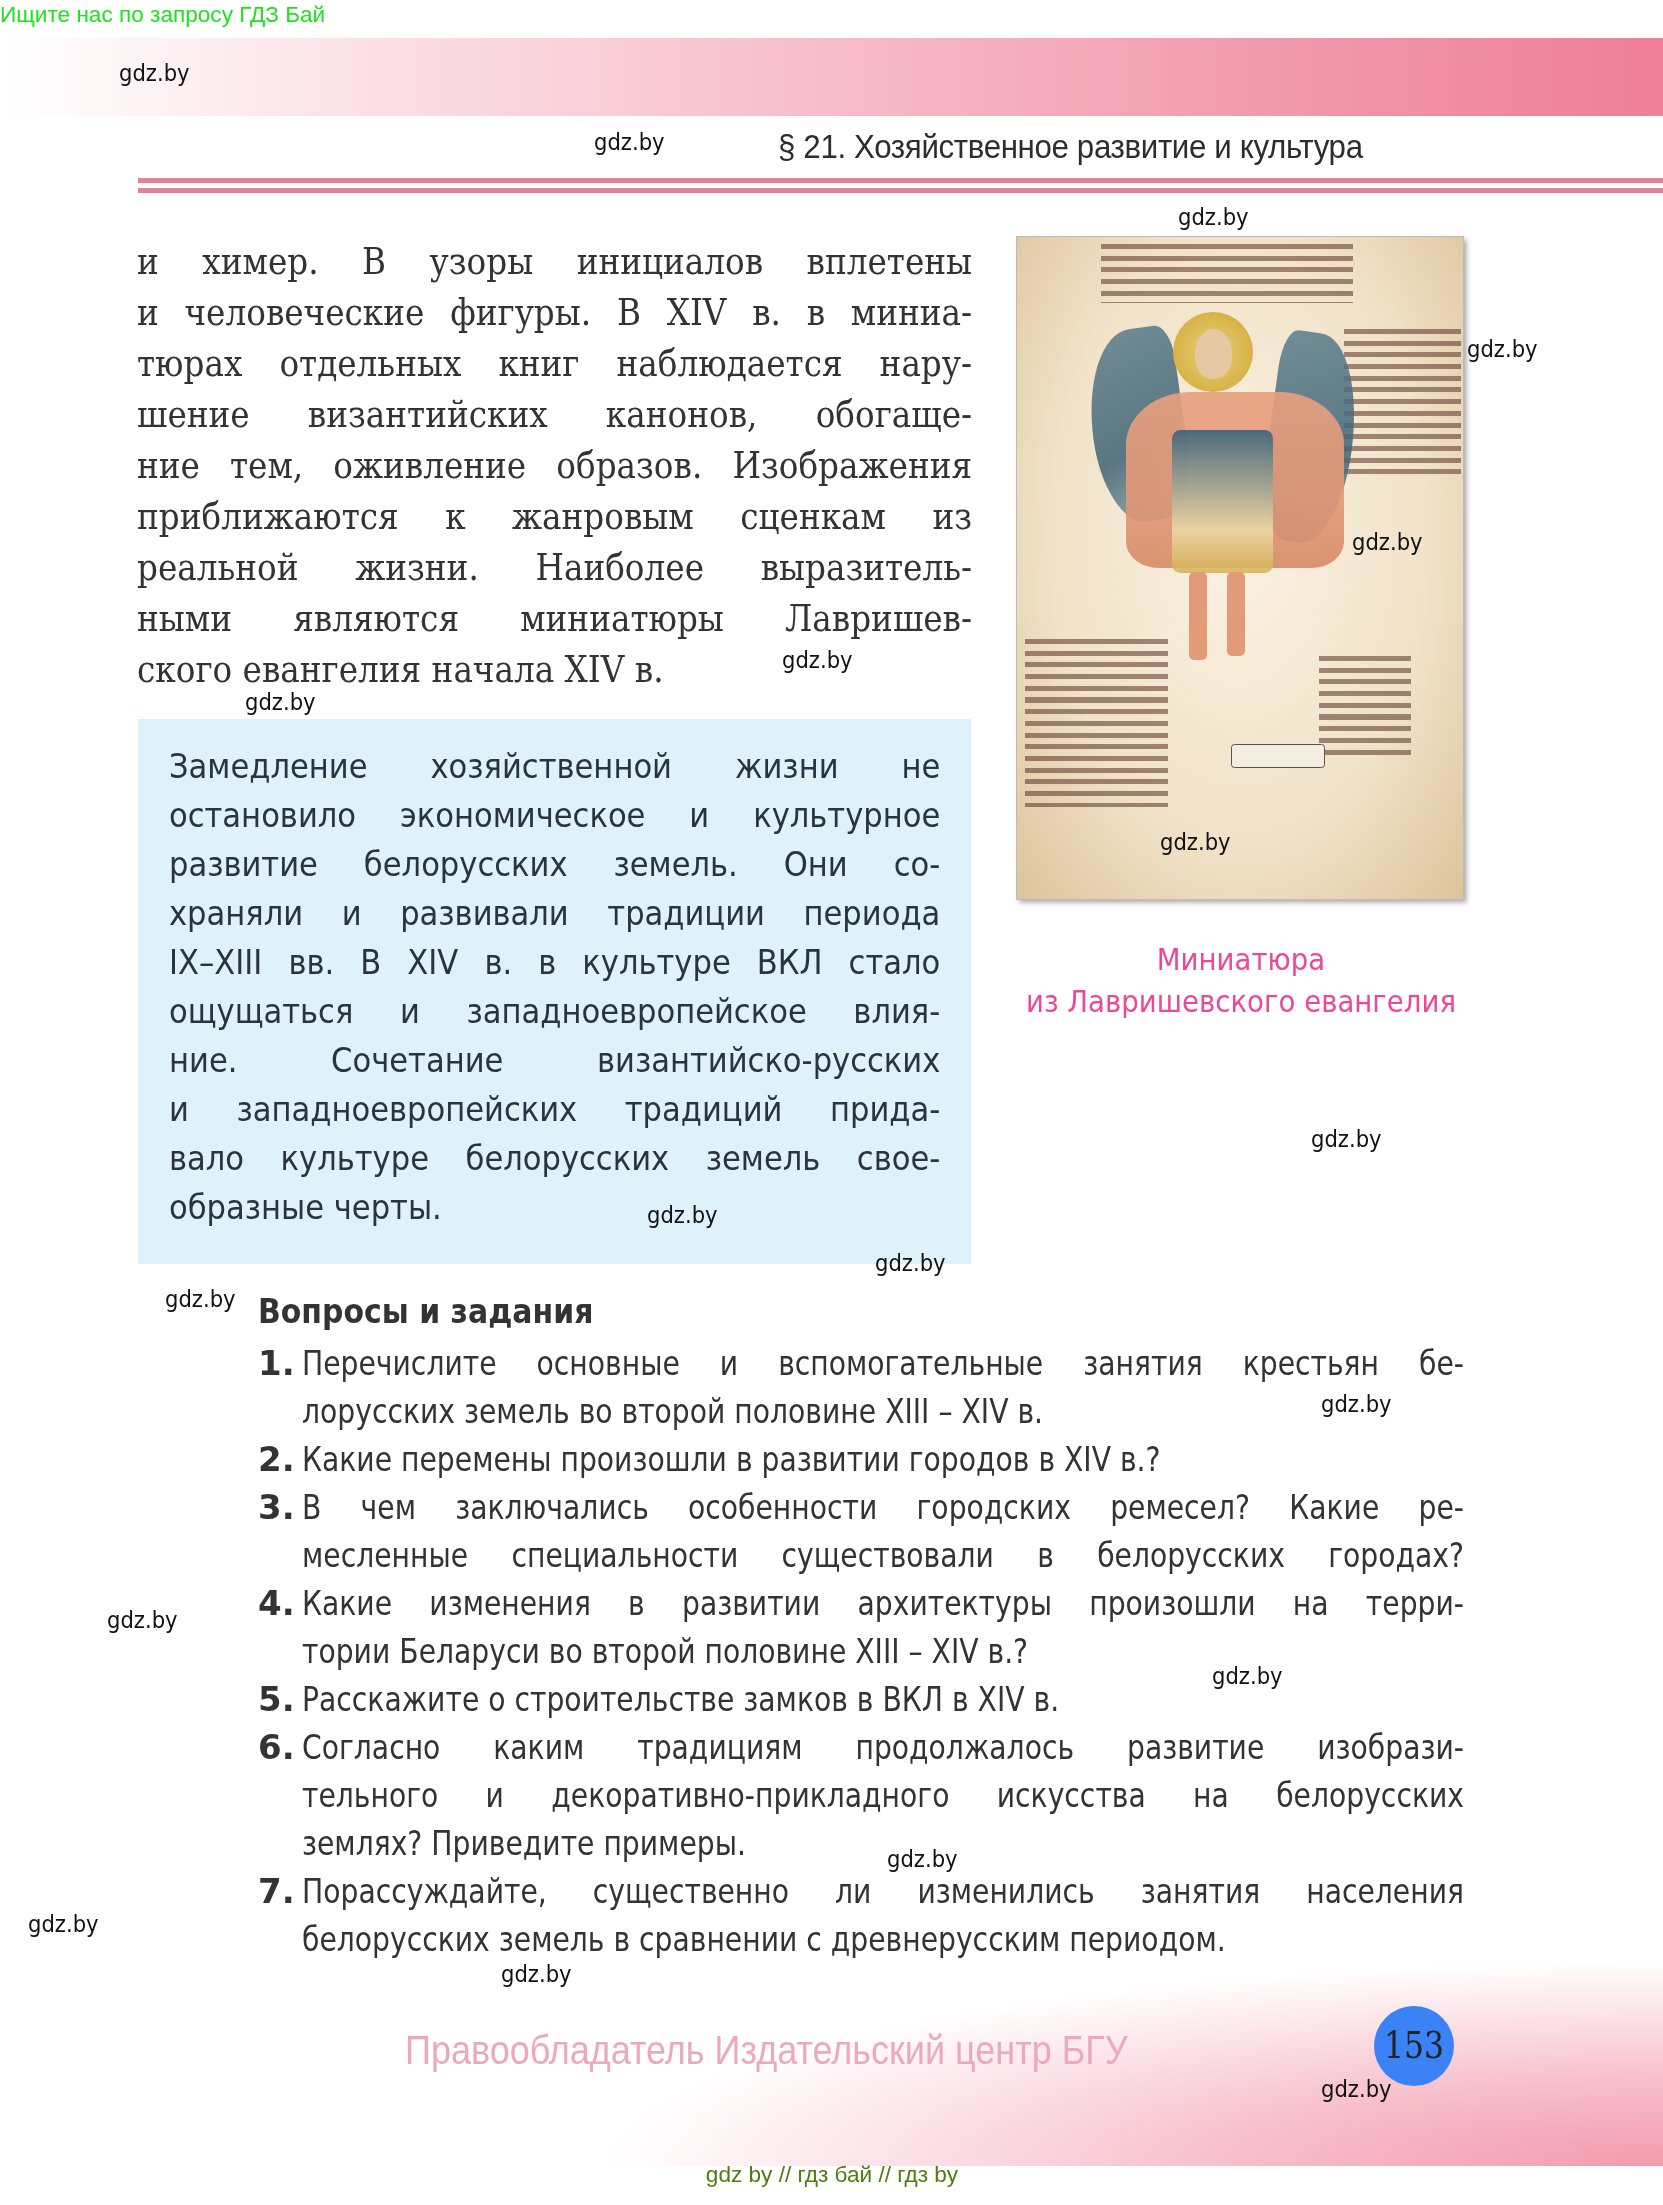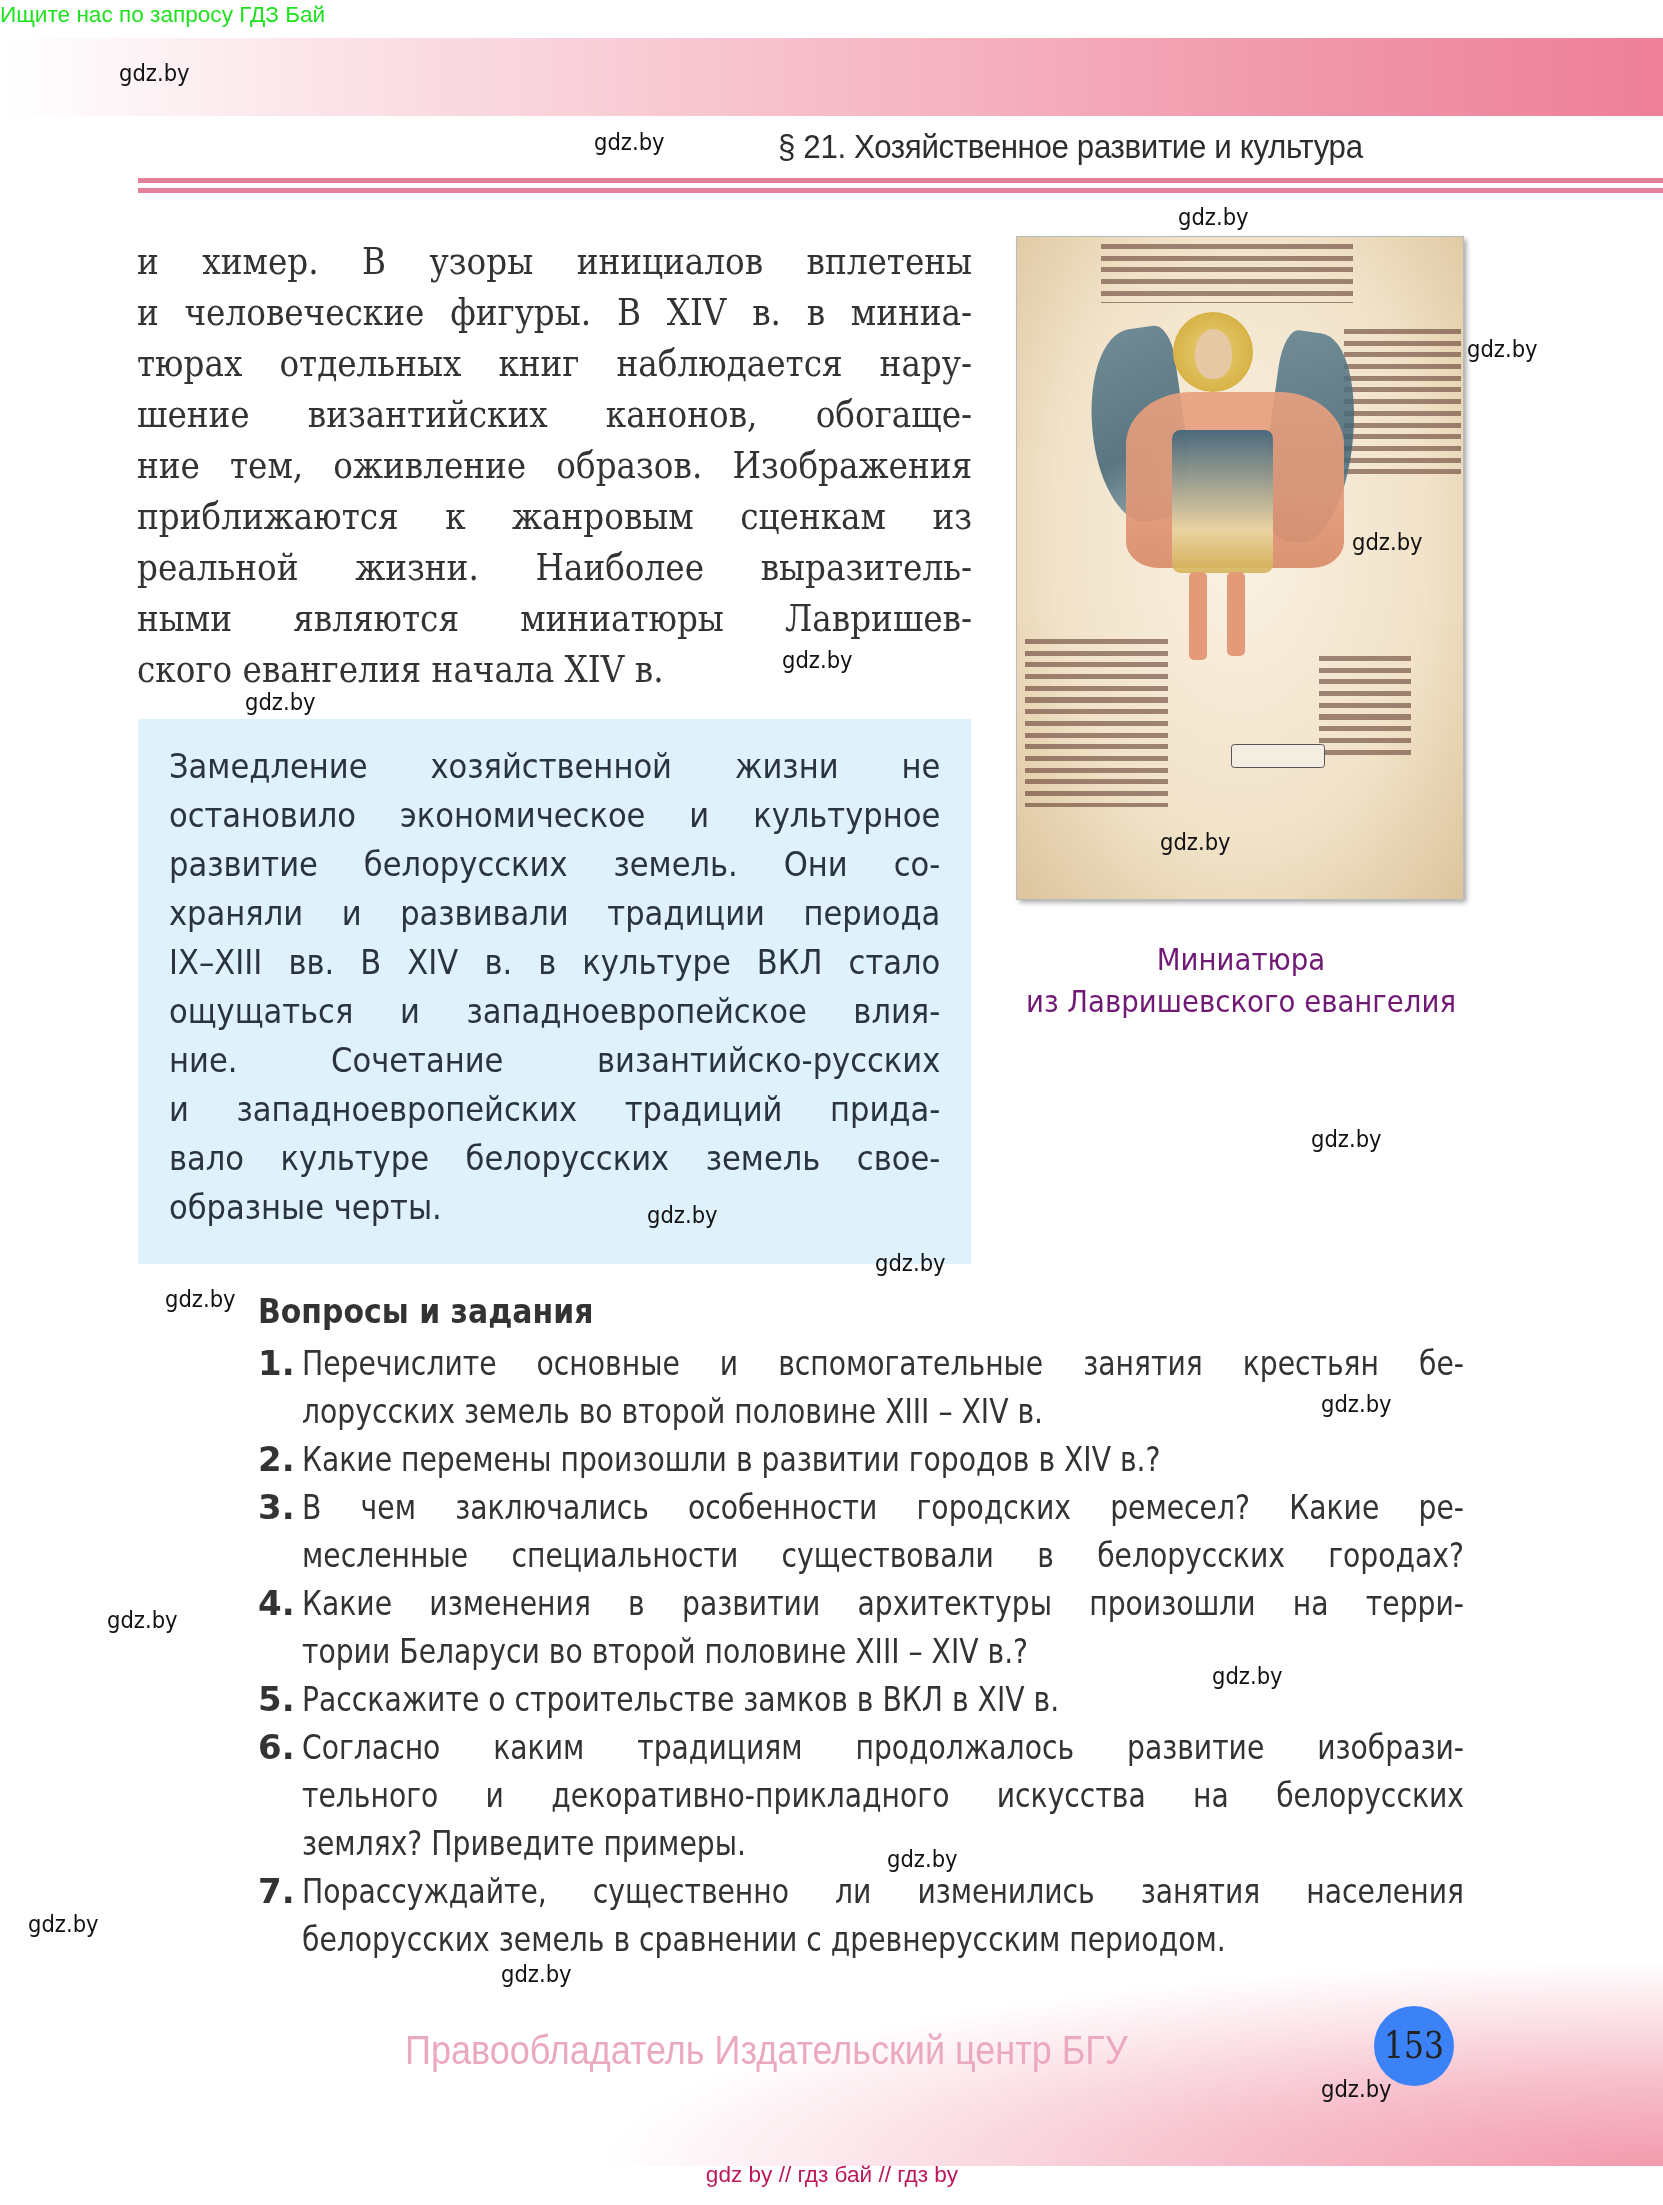--- a/index.html
+++ b/index.html
@@ -19,37 +19,37 @@
   .body-text .line.last { text-align-last:left; }
   .blue-box { left:138px; top:719px; width:833px; height:545px; background:#dff1fb; }
   .blue-text { left:169px; top:742px; width:771px; font-family:"DejaVu Sans", sans-serif; font-size:34px;
                line-height:49px; color:#2a3340; }
   .blue-text .line { display:block; white-space:nowrap; transform:scaleX(0.9); transform-origin:left; width:857px; text-align:justify; text-align-last:justify; }
   .blue-text .line.last { text-align-last:left; }
   .figure { left:1016px; top:236px; width:446px; height:662px; border:0.8px solid #bbb;
             box-shadow:2.5px 3.4px 5px rgba(0,0,0,0.35);
             background:radial-gradient(ellipse at 50% 45%, #fbf2e4 0%, #f1e2c8 60%, #dcc49c 100%); overflow:hidden; }
   .caption { left:1006px; top:939px; width:470px; text-align:center; font-family:"DejaVu Sans", sans-serif;
-             font-size:30px; line-height:42px; color:#701a75; }
+             font-size:30px; line-height:42px; color:#ec4899; }
   .caption span { display:block; transform:scaleX(0.92); }
   .q-heading { left:258px; top:1291px; font-family:"DejaVu Sans", sans-serif; font-weight:bold; font-size:34px; color:#333;
                transform:scaleX(0.88); transform-origin:left; white-space:nowrap; }
   .questions { left:258px; top:1339px; width:1207px; font-family:"DejaVu Sans", sans-serif; font-size:34px; line-height:48px; color:#333; }
   .q { position:relative; }
   .q .num { position:absolute; left:0; top:0; font-weight:bold; }
   .q .txt { display:block; padding-left:44px; }
   .q .txt .line { display:block; white-space:nowrap; transform:scaleX(0.83); transform-origin:left; width:1400px; text-align:justify; text-align-last:justify; }
   .q .txt .line.last { text-align-last:left; }
   .footer-grad { left:0; top:1945px; width:1664px; height:221px;
                  background:radial-gradient(ellipse 75% 110% at 100% 100%, #f39aae 0%, #f7bfcb 35%, #fbe0e6 60%, rgba(255,255,255,0) 85%); }
   .copyright { left:405px; top:2028px; font-family:"Liberation Sans", sans-serif; font-size:40px; color:#eba9bf;
                transform:scaleX(0.9); transform-origin:left; white-space:nowrap; }
   .page-circle { left:1374px; top:2006px; width:80px; height:80px; border-radius:50%; background:#3b82f6; text-align:center; }
   .page-num { display:block; font-family:"DejaVu Serif", serif; font-size:37px; line-height:80px; color:#222; transform:scaleX(0.85); }
-  .bottom-links { left:0; top:2162px; width:1664px; text-align:center; color:#be185d; font-family:"Liberation Sans", sans-serif; font-size:22.6px; }
+  .bottom-links { left:0; top:2162px; width:1664px; text-align:center; color:#4d7c0f; font-family:"Liberation Sans", sans-serif; font-size:22.6px; }
   .wm { position:absolute; font-family:"DejaVu Sans", sans-serif; font-size:23.5px; color:#111; white-space:nowrap; transform:scaleX(0.9); transform-origin:left; }
   
   .ms-text { position:absolute; background:repeating-linear-gradient(180deg, rgba(80,40,30,0.75) 0 5px, transparent 5px 11.7px); opacity:0.7; }
   .halo { position:absolute; border-radius:50%; background:radial-gradient(circle, #e8d07a 0%, #d9b54a 65%, #c89a30 100%); }
   .face { position:absolute; border-radius:50% 50% 45% 45%; background:#e6c9a4; }
   .wing { position:absolute; background:linear-gradient(160deg, #5a7d8c 0%, #3f6273 60%, #8aa3ad 100%); opacity:0.85; }
   .robe { position:absolute; background:linear-gradient(180deg, #e9a07e 0%, #e39877 60%, #d88a66 100%); opacity:0.9; }
   .tunic { position:absolute; background:linear-gradient(180deg, #2f5f7c, #ecdca8 70%, #d3b052); opacity:0.85; }
   .legs { position:absolute; background:#e29a79; }
   .stamp { position:absolute; border:1.7px solid #555; border-radius:3.4px; background:#f3ede2; }

